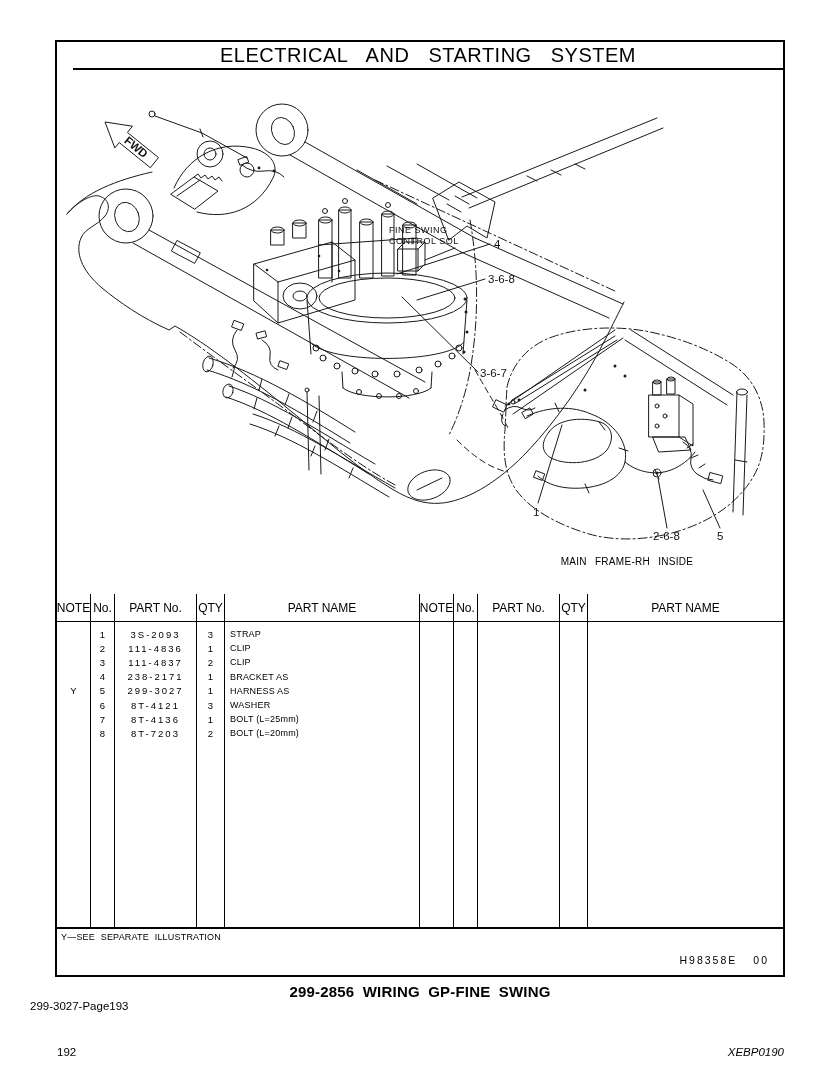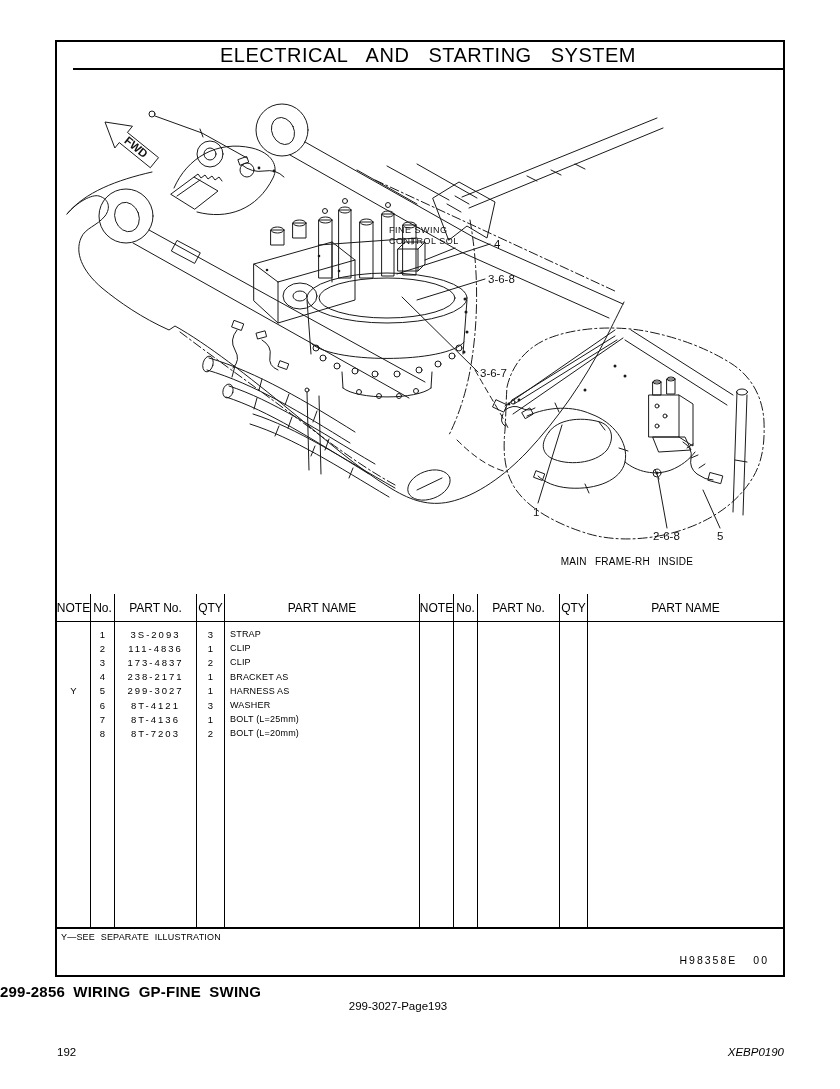--- a/index.html
+++ b/index.html
@@ -30,23 +30,23 @@
   .col.last { border-right:none; }
   .cell-line { height:14.2px; font-size:9.5px; display:flex; align-items:center; justify-content:center; }
   .col.partno .cell-line { letter-spacing:2px; }
   .col.partname .cell-line { justify-content:flex-start; padding-left:5px; font-size:9px; letter-spacing:0.2px; }
 
   .note-strip { position:relative; height:44px; }
   .footnote { position:absolute; left:4px; top:3px; font-size:9px; letter-spacing:0.2px; word-spacing:3px; }
   .docnum { position:absolute; right:14px; bottom:7px; font-size:10.5px; letter-spacing:2px; }
   .docnum .rev { margin-left:16px; }
 
-  .caption-main { position:absolute; left:0; top:983px; width:840px; text-align:left;
+  .caption-main { position:absolute; left:0; top:983px; width:840px; text-align:center;
                   font-weight:bold; font-size:15px; letter-spacing:0.2px; word-spacing:4px; }
-  .caption-sub  { position:absolute; left:0; top:1000px; width:796px; text-align:center; font-size:11.5px; }
+  .caption-sub  { position:absolute; left:0; top:1000px; width:796px; text-align:left; font-size:11.5px;padding-left:30px; }
   .footer-left  { position:absolute; left:57px;  top:1046px; font-size:11.5px; }
   .footer-right { position:absolute; right:56px; top:1046px; font-size:11.5px;font-style:italic; }
 
   svg * { vector-effect:non-scaling-stroke; }
   .ln { stroke:#1a1a1a; stroke-width:1; fill:none; stroke-linecap:round; stroke-linejoin:round; }
   .lnf { stroke:#1a1a1a; stroke-width:1; fill:#fff; stroke-linejoin:round; }
   .dot { fill:#1a1a1a; stroke:none; }
   .dashdot { stroke-dasharray:9 3 2 3; }
   .dash { stroke-dasharray:6 4; }
   .calltext { font-family:"Liberation Sans", sans-serif; font-size:11.5px; fill:#111; stroke:none; }
@@ -315,21 +315,21 @@
           <div class="cell-line">3</div>
           <div class="cell-line">4</div>
           <div class="cell-line">5</div>
           <div class="cell-line">6</div>
           <div class="cell-line">7</div>
           <div class="cell-line">8</div>
         </div>
         <div class="col partno">
           <div class="cell-line">3S-2093</div>
           <div class="cell-line">111-4836</div>
-          <div class="cell-line">173-4837</div>
+          <div class="cell-line">111-4837</div>
           <div class="cell-line">238-2171</div>
           <div class="cell-line">299-3027</div>
           <div class="cell-line">8T-4121</div>
           <div class="cell-line">8T-4136</div>
           <div class="cell-line">8T-7203</div>
         </div>
         <div class="col">
           <div class="cell-line">3</div>
           <div class="cell-line">1</div>
           <div class="cell-line">2</div>

